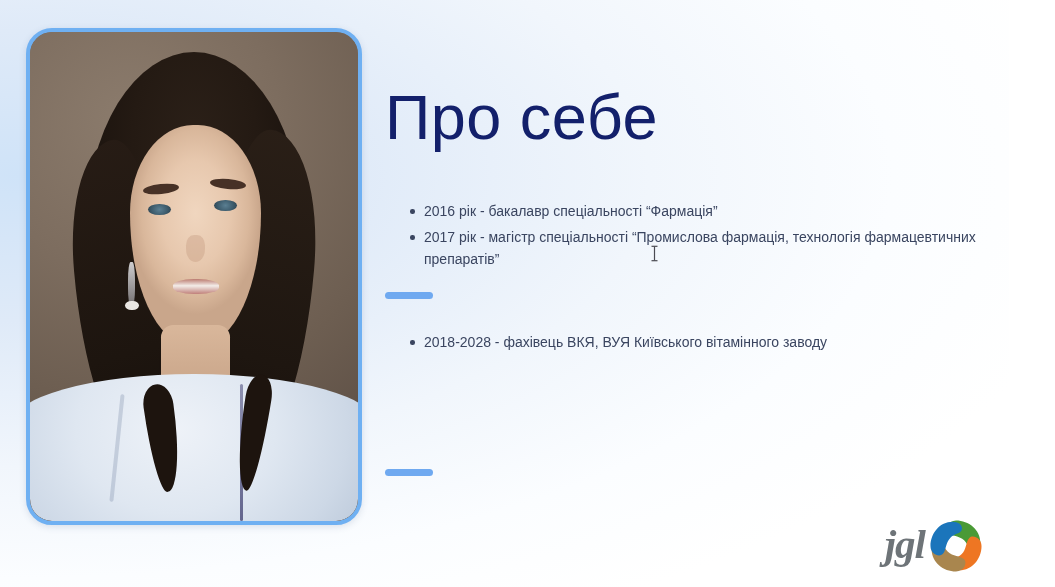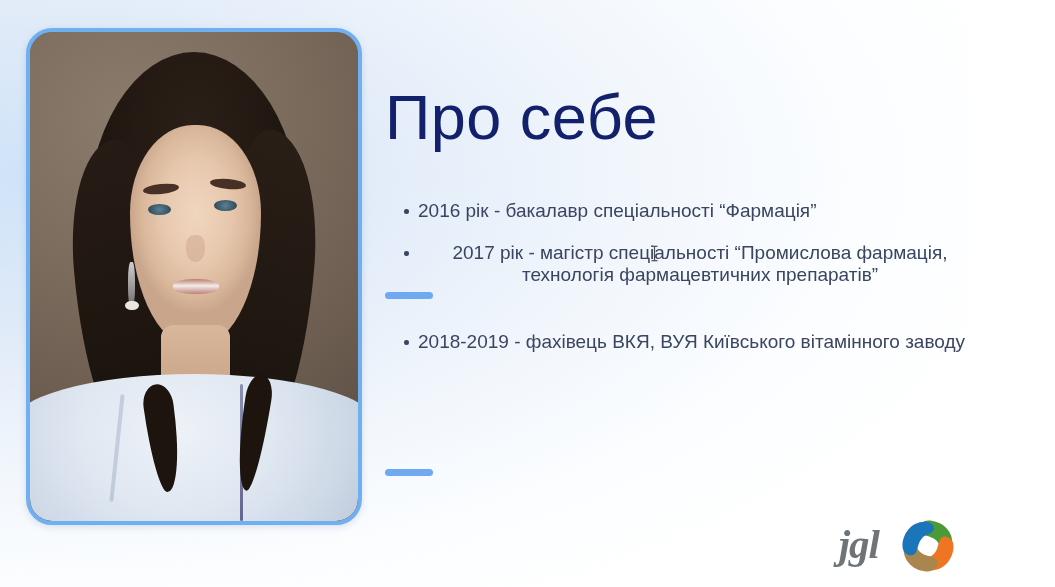--- a/index.html
+++ b/index.html
@@ -15,20 +15,21 @@
   }
 
   #slide {
     position: relative;
     width: 970px;
     height: 587px;
     overflow: hidden;
     background:
       radial-gradient(120% 95% at 2% 30%, #cfe3f8 0%, #dfeaf8 26%, #f1f6fc 52%, #fbfdff 72%, #ffffff 90%),
       linear-gradient(110deg, #d6e6f8 0%, #eaf2fb 28%, #fafcff 58%, #ffffff 82%);
+    padding-left: 39px;
   }
 
   
   #photo-frame {
     position: absolute;
     left: 26px;
     top: 28px;
     width: 336px;
     height: 497px;
     border: 4px solid #6fb0f2;
@@ -223,38 +224,38 @@
     font-size: 63px;
     line-height: 1.05;
     letter-spacing: 0.5px;
     color: #13206b;
     font-weight: 400;
     white-space: nowrap;
   }
 
   .bullet-list {
     position: absolute;
-    left: 12px;
+    left: 18px;
     margin: 0;
     padding: 0;
     list-style: none;
     width: 585px;
     color: #3a4560;
-    font-size: 19px;
+    font-size: 14px;
     line-height: 22px;
   }
   #edu-list  { top: 200px; }
   #work-list { top: 331px; }
 
   .bullet-list li {
     position: relative;
     padding-left: 21px;
     margin-bottom: 0px;
   }
-  .bullet-list li + li { margin-top: 20px; text-align: center; }
+  .bullet-list li + li { margin-top: 4px; }
   .bullet-list li::before {
     content: "";
     position: absolute;
     left: 7px;
     top: 9px;
     width: 4.5px;
     height: 4.5px;
     background: #3a4560;
     border-radius: 50%;
   }
@@ -276,25 +277,25 @@
     left: 650px;
     top: 245px;
     width: 9px;
     height: 17px;
     pointer-events: none;
   }
 
   
   #logo {
     position: absolute;
-    right: 13px;
+    right: 24px;
     bottom: 12px;
     display: flex;
     align-items: center;
-    gap: 20px;
+    gap: 2px;
     margin-top: 28px;
   }
   #logo-wordmark {
     font-family: "Liberation Serif", serif;
     font-style: italic;
     font-weight: 700;
     font-size: 41px;
     color: #6e7478;
     letter-spacing: -1px;
     line-height: 1;
@@ -335,21 +336,21 @@
     <div id="page-title">Про себе</div>
 
     <ul id="edu-list" class="bullet-list">
       <li>2016 рік - бакалавр спеціальності “Фармація”</li>
       <li>2017 рік - магістр спеціальності “Промислова фармація, технологія фармацевтичних препаратів”</li>
     </ul>
 
     <div id="divider-1" class="divider"></div>
 
     <ul id="work-list" class="bullet-list">
-      <li>2018-2019 - фахівець ВКЯ, ВУЯ Київського вітамінного заводу</li>
+      <li>2018-2028 - фахівець ВКЯ, ВУЯ Київського вітамінного заводу</li>
     </ul>
 
     <div id="divider-2" class="divider"></div>
   </div>
 
   <div id="text-cursor">
     <svg width="9" height="17" viewBox="0 0 9 17" xmlns="http://www.w3.org/2000/svg">
       <g fill="none" stroke="#4a4a52" stroke-width="1.2">
         <line x1="4.5" y1="1.5" x2="4.5" y2="15.5"></line>
         <line x1="1.5" y1="1.3" x2="7.5" y2="1.3"></line>

